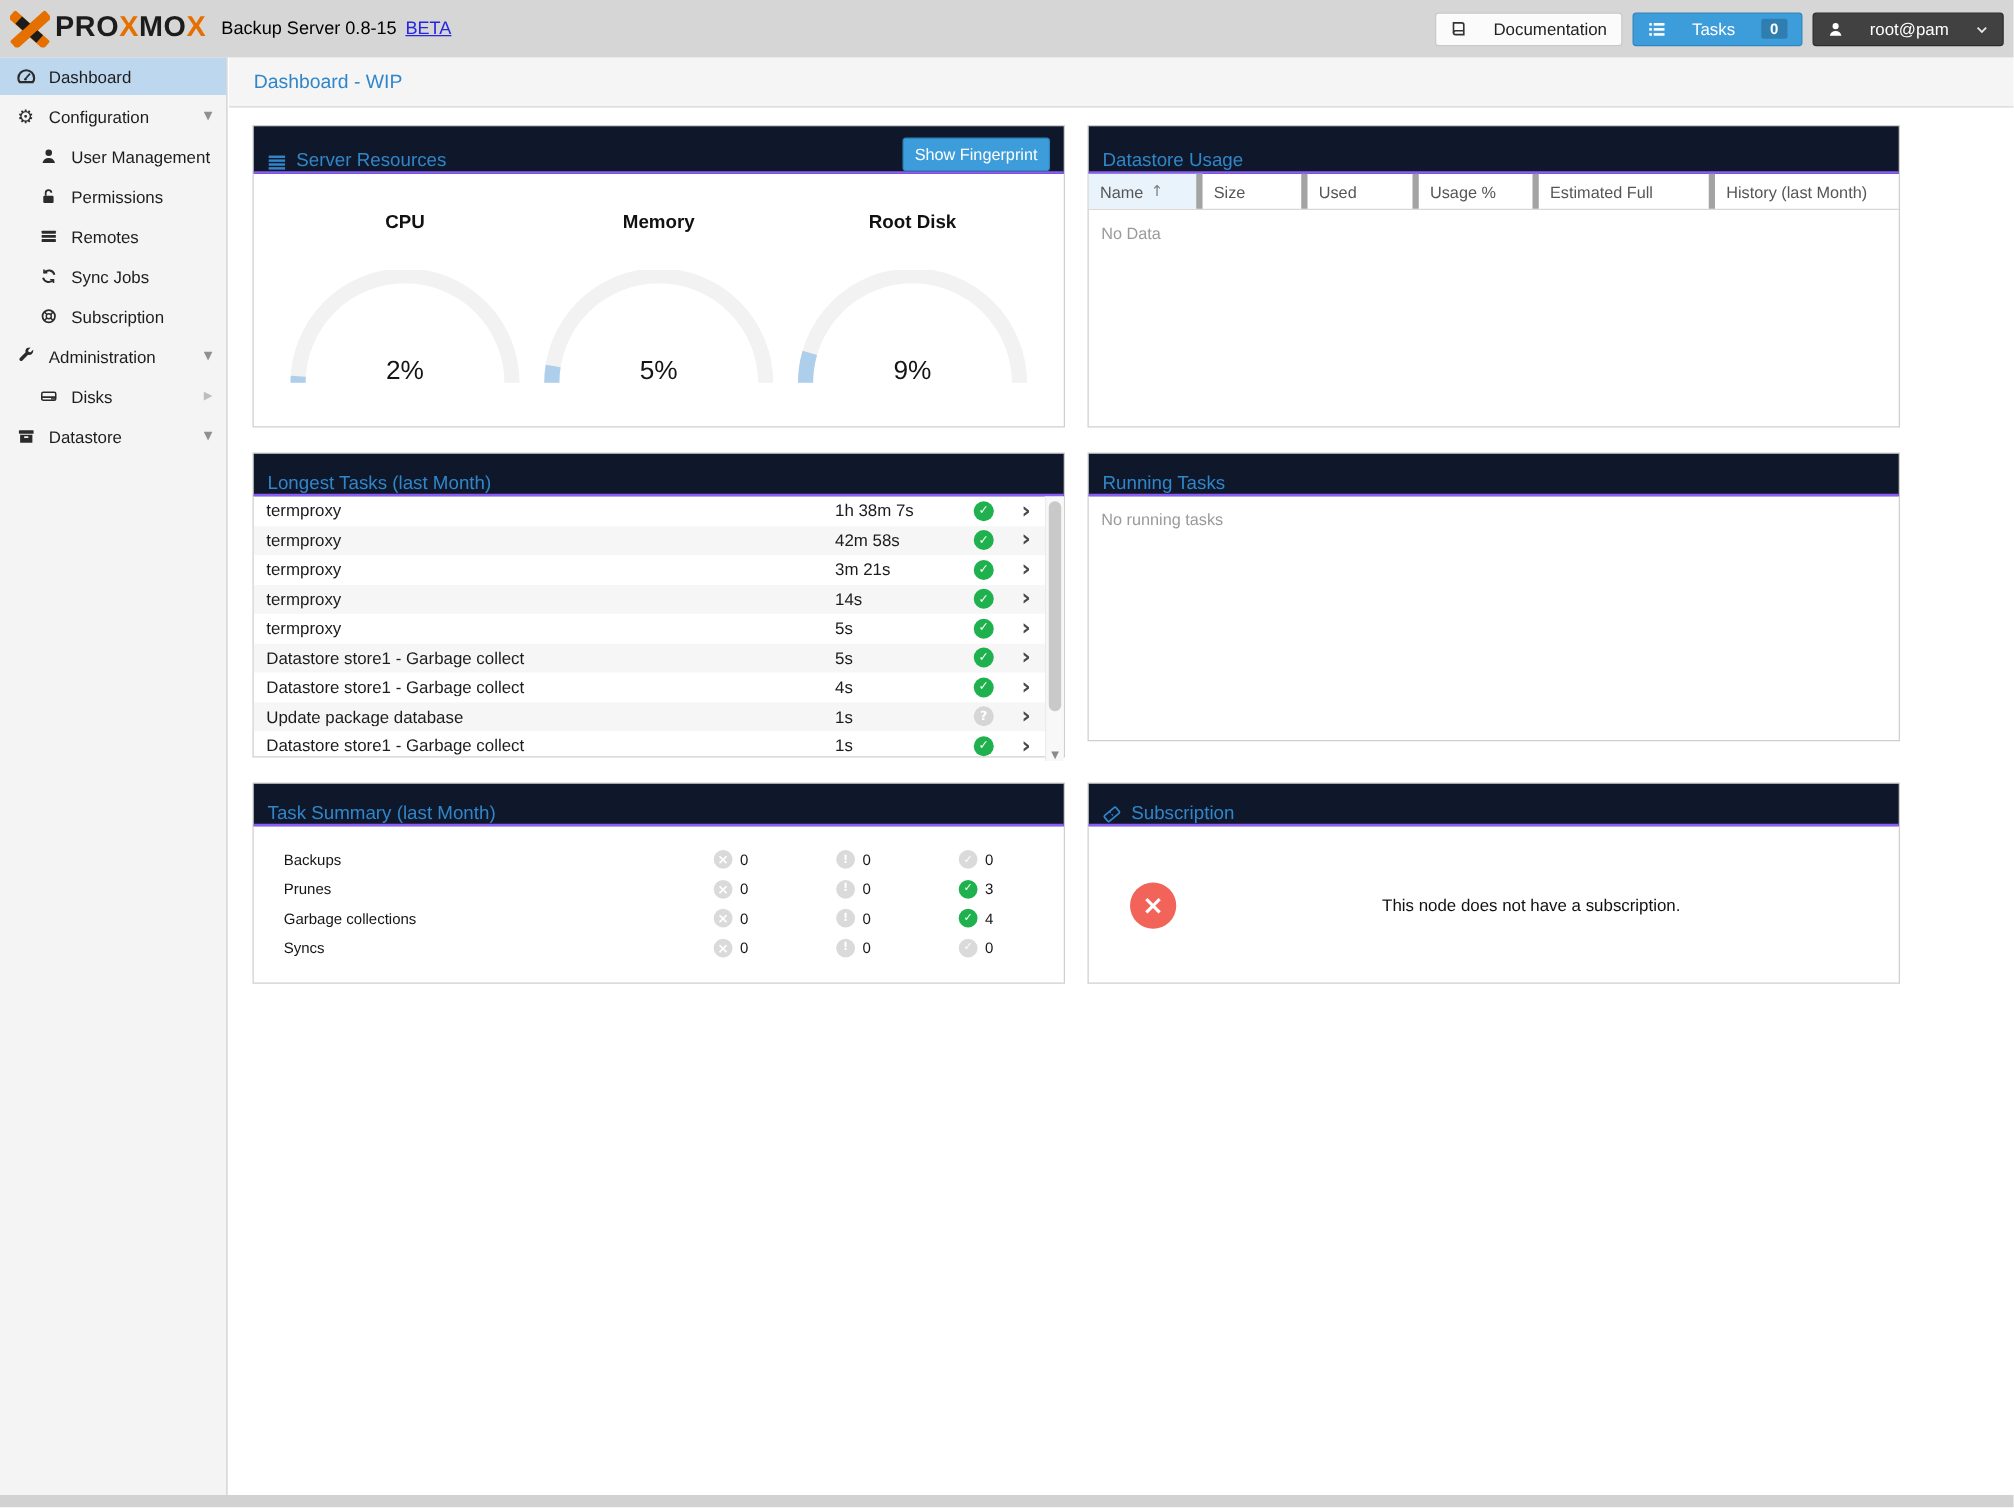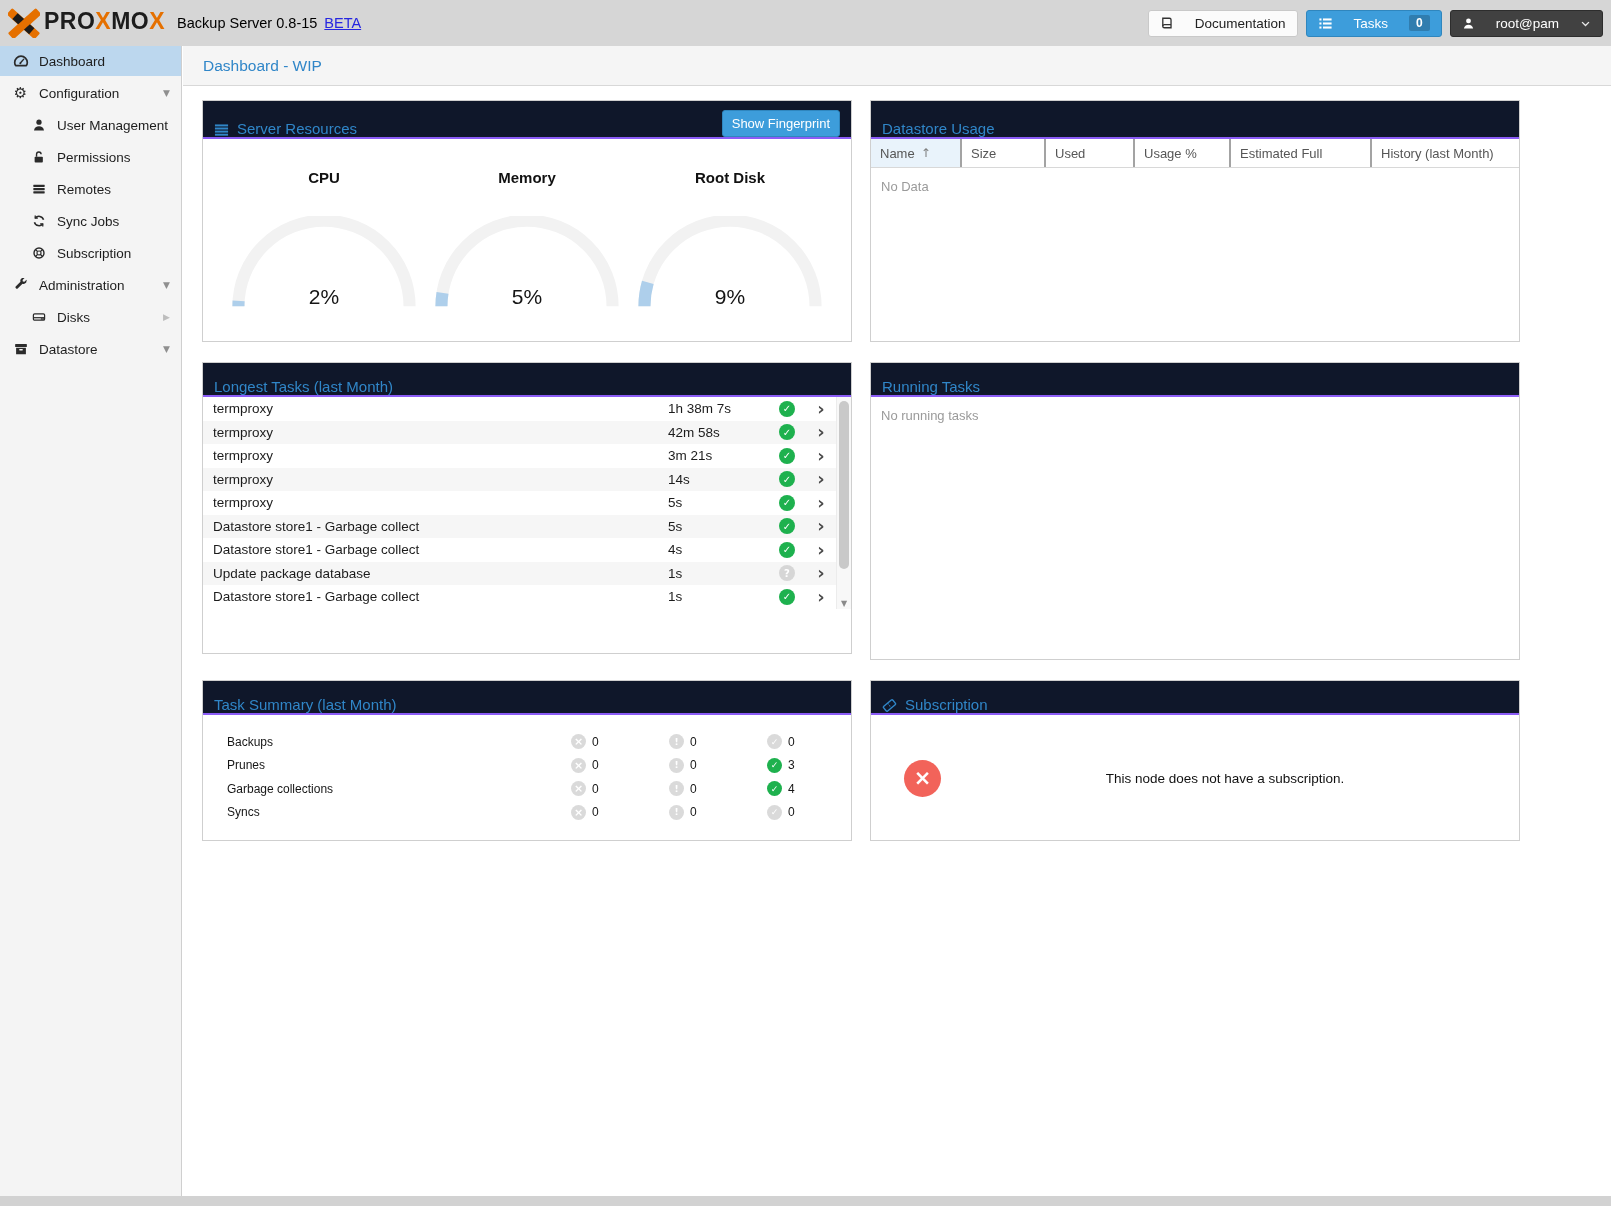--- a/index.html
+++ b/index.html
@@ -48,21 +48,21 @@
   .gauge-title{text-align:center;font-weight:bold;font-size:15px;color:#111;margin-bottom:30px}
   .gauge-arc{position:relative;width:186px;height:93px;margin:0 auto}
   .gauge-arc svg{display:block}
   .gauge-track{stroke:#f2f2f2}
   .gauge-fill{stroke:#aecfeb}
   .gauge-val{position:absolute;left:0;right:0;bottom:0;text-align:center;font-size:21px;color:#151515}
 
   
   .du-body{height:203px}
   .du-thead{display:flex;height:29px;border-bottom:1px solid #d8d8d8;color:#565656;font-size:13px}
-  .du-th{display:flex;align-items:center;padding:0 9px;border-right:2px solid #a3a3a3;cursor:pointer;white-space:nowrap;overflow:hidden}
+  .du-th{display:flex;align-items:center;padding:0 9px;border-right:5px solid #a3a3a3;cursor:pointer;white-space:nowrap;overflow:hidden}
   .du-th.sorted{background:#e9f3fb}
   .du-th .sort{margin-left:6px;color:#7d7d7d;font-family:"DejaVu Sans",sans-serif;font-size:12px}
   .du-empty{padding:11px 10px;color:#9a9a9a}
 
   
   .lt-body{position:relative;height:212px;overflow:hidden}
   .lt-rows{margin-right:15px}
   .lt-row{display:flex;align-items:center;height:23.5px;padding-left:10px;font-size:13.5px;color:#1c1c1c;cursor:pointer}
   .lt-row:nth-child(even){background:#f6f6f6}
   .lt-name{flex:1;white-space:nowrap;overflow:hidden}
@@ -339,21 +339,21 @@
               <span>Estimated Full</span>
             </div>
           <div class="du-th" style="flex:1;border-right:none">
               <span>History (last Month)</span>
             </div>
         </div>
         <div class="du-empty">No Data</div>
       </div>
     </div>
 
-    <div class="panel" style="height:292px">
+    <div class="panel" style="height:244px">
       <div class="panel-h small">
         <span>Longest Tasks (last Month)</span>
       </div>
       <div class="lt-body">
         <div class="lt-rows">
           <div class="lt-row">
             <span class="lt-name">termproxy</span>
             <span class="lt-dur">1h 38m 7s</span>
             <span class="lt-st">
                 <span class="tstat" data-state="ok"></span>
@@ -425,21 +425,21 @@
             <span class="lt-go">›</span>
           </div>
         </div>
         <div class="lt-scroll">
           <div class="lt-thumb"></div>
           <div class="lt-sdown">▼</div>
         </div>
       </div>
     </div>
 
-    <div class="panel" style="height:298px">
+    <div class="panel" style="height:231px">
       <div class="panel-h small">
         <span>Running Tasks</span>
       </div>
       <div class="rt-body">No running tasks</div>
     </div>
 
     <div class="panel" style="height:161px">
       <div class="panel-h small">
         <span>Task Summary (last Month)</span>
       </div>

